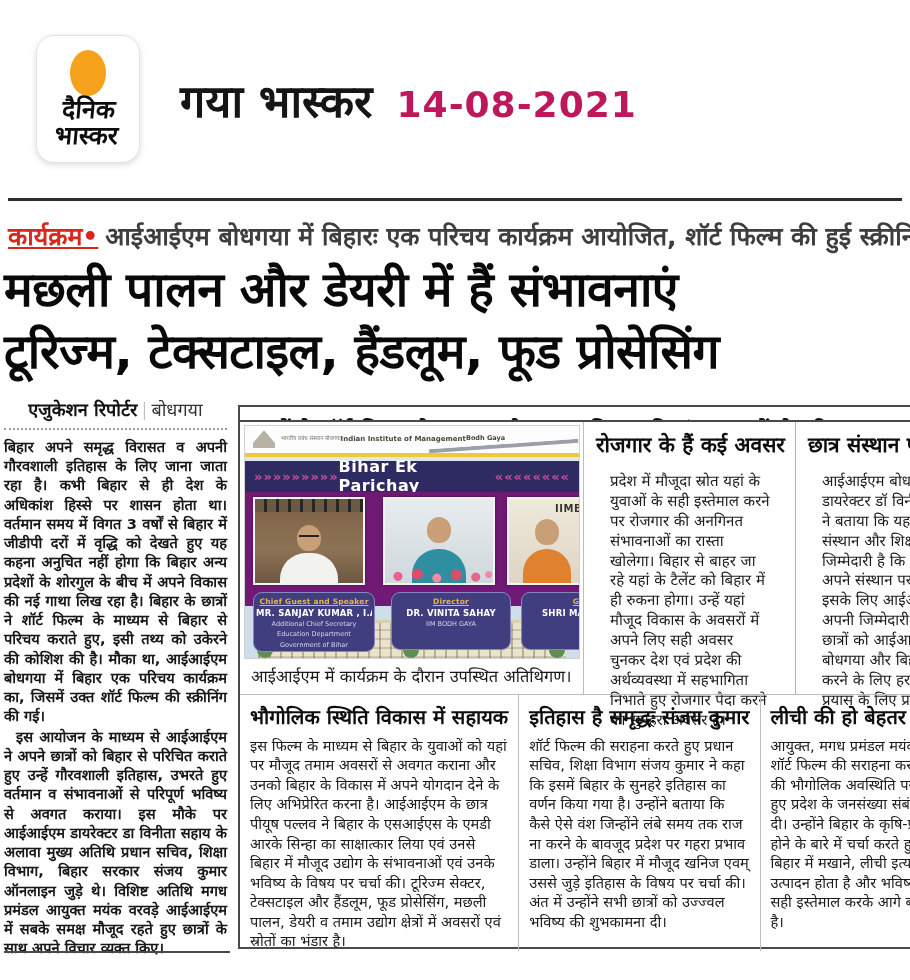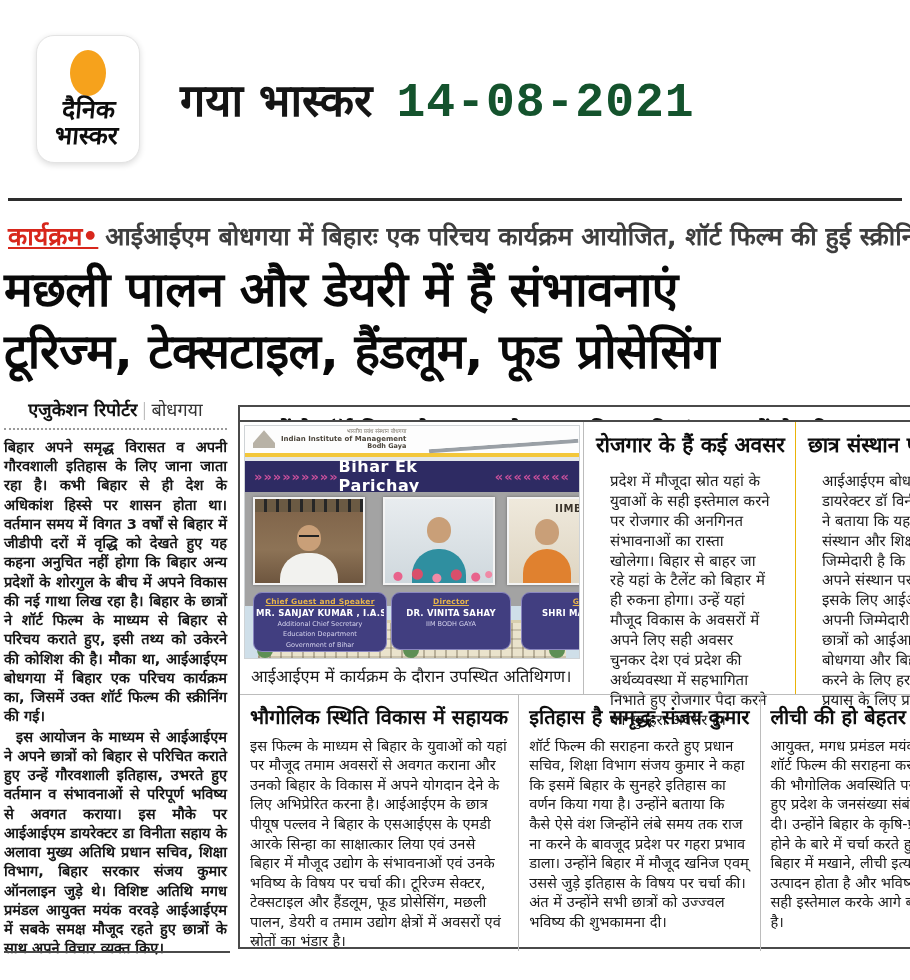--- a/index.html
+++ b/index.html
@@ -14,21 +14,21 @@
   .masthead { height:198px; display:flex; align-items:center; padding-left:36px; gap:40px; }
   .logo-card {
     width:104px; height:128px; background:#fff; border:1px solid #e3e3e3; border-radius:18px;
     box-shadow:0 2px 6px rgba(0,0,0,.14);
     display:flex; flex-direction:column; align-items:center; justify-content:center;
   }
   .logo-dot { width:36px; height:46px; background:#f6a21c; border-radius:50%; margin-bottom:1px; }
   .logo-text { font-weight:800; font-size:25px; line-height:1.02; color:#0d0d0d; text-align:center; transform:skewX(-5deg); }
   .edition-row { display:flex; align-items:baseline; gap:24px; }
   .edition { font-size:45px; font-weight:700; color:#151515; }
-  .date { font-size:48px; font-weight:600; color:#14532d; letter-spacing:1px;font-family:Liberation Mono, monospace; }
+  .date { font-size:36px; font-weight:600; color:#be185d; letter-spacing:1px; }
 
   .top-rule { border-top:3px solid #2d2d2d; margin:0 8px; }
 
   
   .kicker { padding:17px 8px 2px 8px; font-size:25px; font-weight:700; color:#3e3e3e; white-space:nowrap; }
   .kicker .label { color:#d8271c; margin-right:7px;text-decoration:underline; }
   .headline { padding:4px 8px 8px 4px; font-size:48px; line-height:1.30; font-weight:900; color:#090909; letter-spacing:-0.5px; }
 
   
   .article { display:flex; padding-left:2px; height:566px; }
@@ -57,29 +57,29 @@
   .fb-bcol.c1 { flex:0 0 250px; }
   .fb-bcol.c2 { flex:0 0 232px; }
   .fb-bcol.c3 { flex:1; }
   .fb-bcol h3 { margin:1px 0 6px; font-size:20px; font-weight:800; white-space:nowrap; color:#0d0d0d; }
   .fb-bcol p { margin:0; font-size:14.6px; line-height:1.34; color:#1a1a1a; }
 
   
   .photo { position:relative; width:336px; height:234px; margin:3px 4px 0 4px; overflow:hidden; background:#e2e6e9; border:1px solid #cfd3d6; }
   .ph-topband { position:absolute; top:0; left:0; right:0; height:31px; background:#fdfdfd; border-bottom:4px solid #f3c73b; display:flex; align-items:center; gap:6px; padding-left:8px; }
   .iim-emblem { width:22px; height:18px; background:#b8b2a6; clip-path:polygon(50% 0, 100% 70%, 100% 100%, 0 100%, 0 70%); }
-  .org-lines { display:flex; flex-direction:column; line-height:1.15;align-items:flex-end; }
+  .org-lines { display:flex; flex-direction:row; line-height:1.15; }
   .org-hi { font-size:5.5px; color:#7a7468; }
   .org-en { font-size:7px; font-weight:700; color:#4c463c; }
   .org-en2 { font-size:6.5px; font-weight:700; color:#4c463c; }
   .swoosh { position:absolute; right:0; top:18px; width:150px; height:16px; border-top:4px solid #9aa0a6; border-radius:0 0 0 90px; transform:rotate(-4deg); }
   .ph-banner { position:absolute; top:35px; left:0; right:0; height:31px; background:#2e2b63; display:flex; align-items:center; justify-content:space-between; padding:0 9px; }
   .chev { color:#c8509c; font-weight:800; font-size:13px; letter-spacing:1px; }
   .ph-title { color:#fff; font-size:16px; font-weight:700; letter-spacing:.5px; }
-  .ph-stage { position:absolute; top:66px; left:0; right:0; bottom:0; background:#a3a3a3; }
+  .ph-stage { position:absolute; top:66px; left:0; right:0; bottom:0; background:#701a75; }
   .sky { position:absolute; bottom:0; left:0; right:0; height:52px; background:#cfdfe9; }
   .bldg { position:absolute; bottom:0; left:4%; right:4%; height:38px; background:#eae3cc; border-top:3px solid #d8cfae;
           background-image:repeating-linear-gradient(90deg, rgba(92,80,58,.35) 0 2px, transparent 2px 11px),
                            repeating-linear-gradient(0deg, rgba(92,80,58,.22) 0 2px, transparent 2px 9px); }
   .tree { position:absolute; bottom:0; width:16px; height:16px; border-radius:50%; background:#5d8f55; }
   .tree.t1 { left:12px; } .tree.t2 { left:158px; } .tree.t3 { right:14px; }
   .frame { position:absolute; top:5px; height:88px; border:2px solid #f4f4f4; box-shadow:0 0 3px rgba(0,0,0,.35); overflow:hidden; }
   .f1 { left:8px; width:112px; background:linear-gradient(180deg,#7d6147 0%, #8d7356 60%, #6e563f 100%); }
   .f1 .thumbs { position:absolute; top:0; left:0; right:0; height:13px;
                 background:repeating-linear-gradient(90deg,#6b5a43 0 9px, #262626 9px 12px); }
@@ -97,21 +97,21 @@
       radial-gradient(circle at 30% 40%, #d94f6b 5px, transparent 6px),
       radial-gradient(circle at 48% 62%, #f08aa6 4px, transparent 5px),
       radial-gradient(circle at 66% 44%, #d94f6b 5px, transparent 6px),
       radial-gradient(circle at 84% 56%, #e8638c 4px, transparent 5px),
       radial-gradient(circle at 96% 42%, #f08aa6 3px, transparent 4px); }
   .sign { position:absolute; top:4px; right:3px; font-size:10px; font-weight:800; color:#3a332a; letter-spacing:.5px; }
   .card { position:absolute; background:#413e80; border:1px solid #8a87c0; border-radius:9px; color:#fff; text-align:center; padding:4px 2px 2px; z-index:3; }
   .card .role { color:#e7b54b; font-size:7.5px; font-weight:700; text-decoration:underline; letter-spacing:.2px; white-space:nowrap; overflow:hidden; }
   .card .name { font-size:8.5px; font-weight:800; margin-top:2px; letter-spacing:.2px; white-space:nowrap; overflow:hidden; }
   .card .desc { font-size:6.5px; color:#d5d3ec; line-height:1.3; margin-top:2px; white-space:nowrap; overflow:hidden; }
-  .card.k1 { left:8px;  top:100px; width:134px; height:60px; }
+  .card.k1 { left:8px;  top:100px; width:122px; height:60px; }
   .card.k2 { left:146px; top:100px; width:120px; height:58px; }
   .card.k3 { left:276px; top:100px; width:92px;  height:58px; text-align:right; padding-left:0; }
 </style>
 </head>
 <body>
 
 <div class="page">
 
   <div class="masthead">
     <div class="logo-card">

